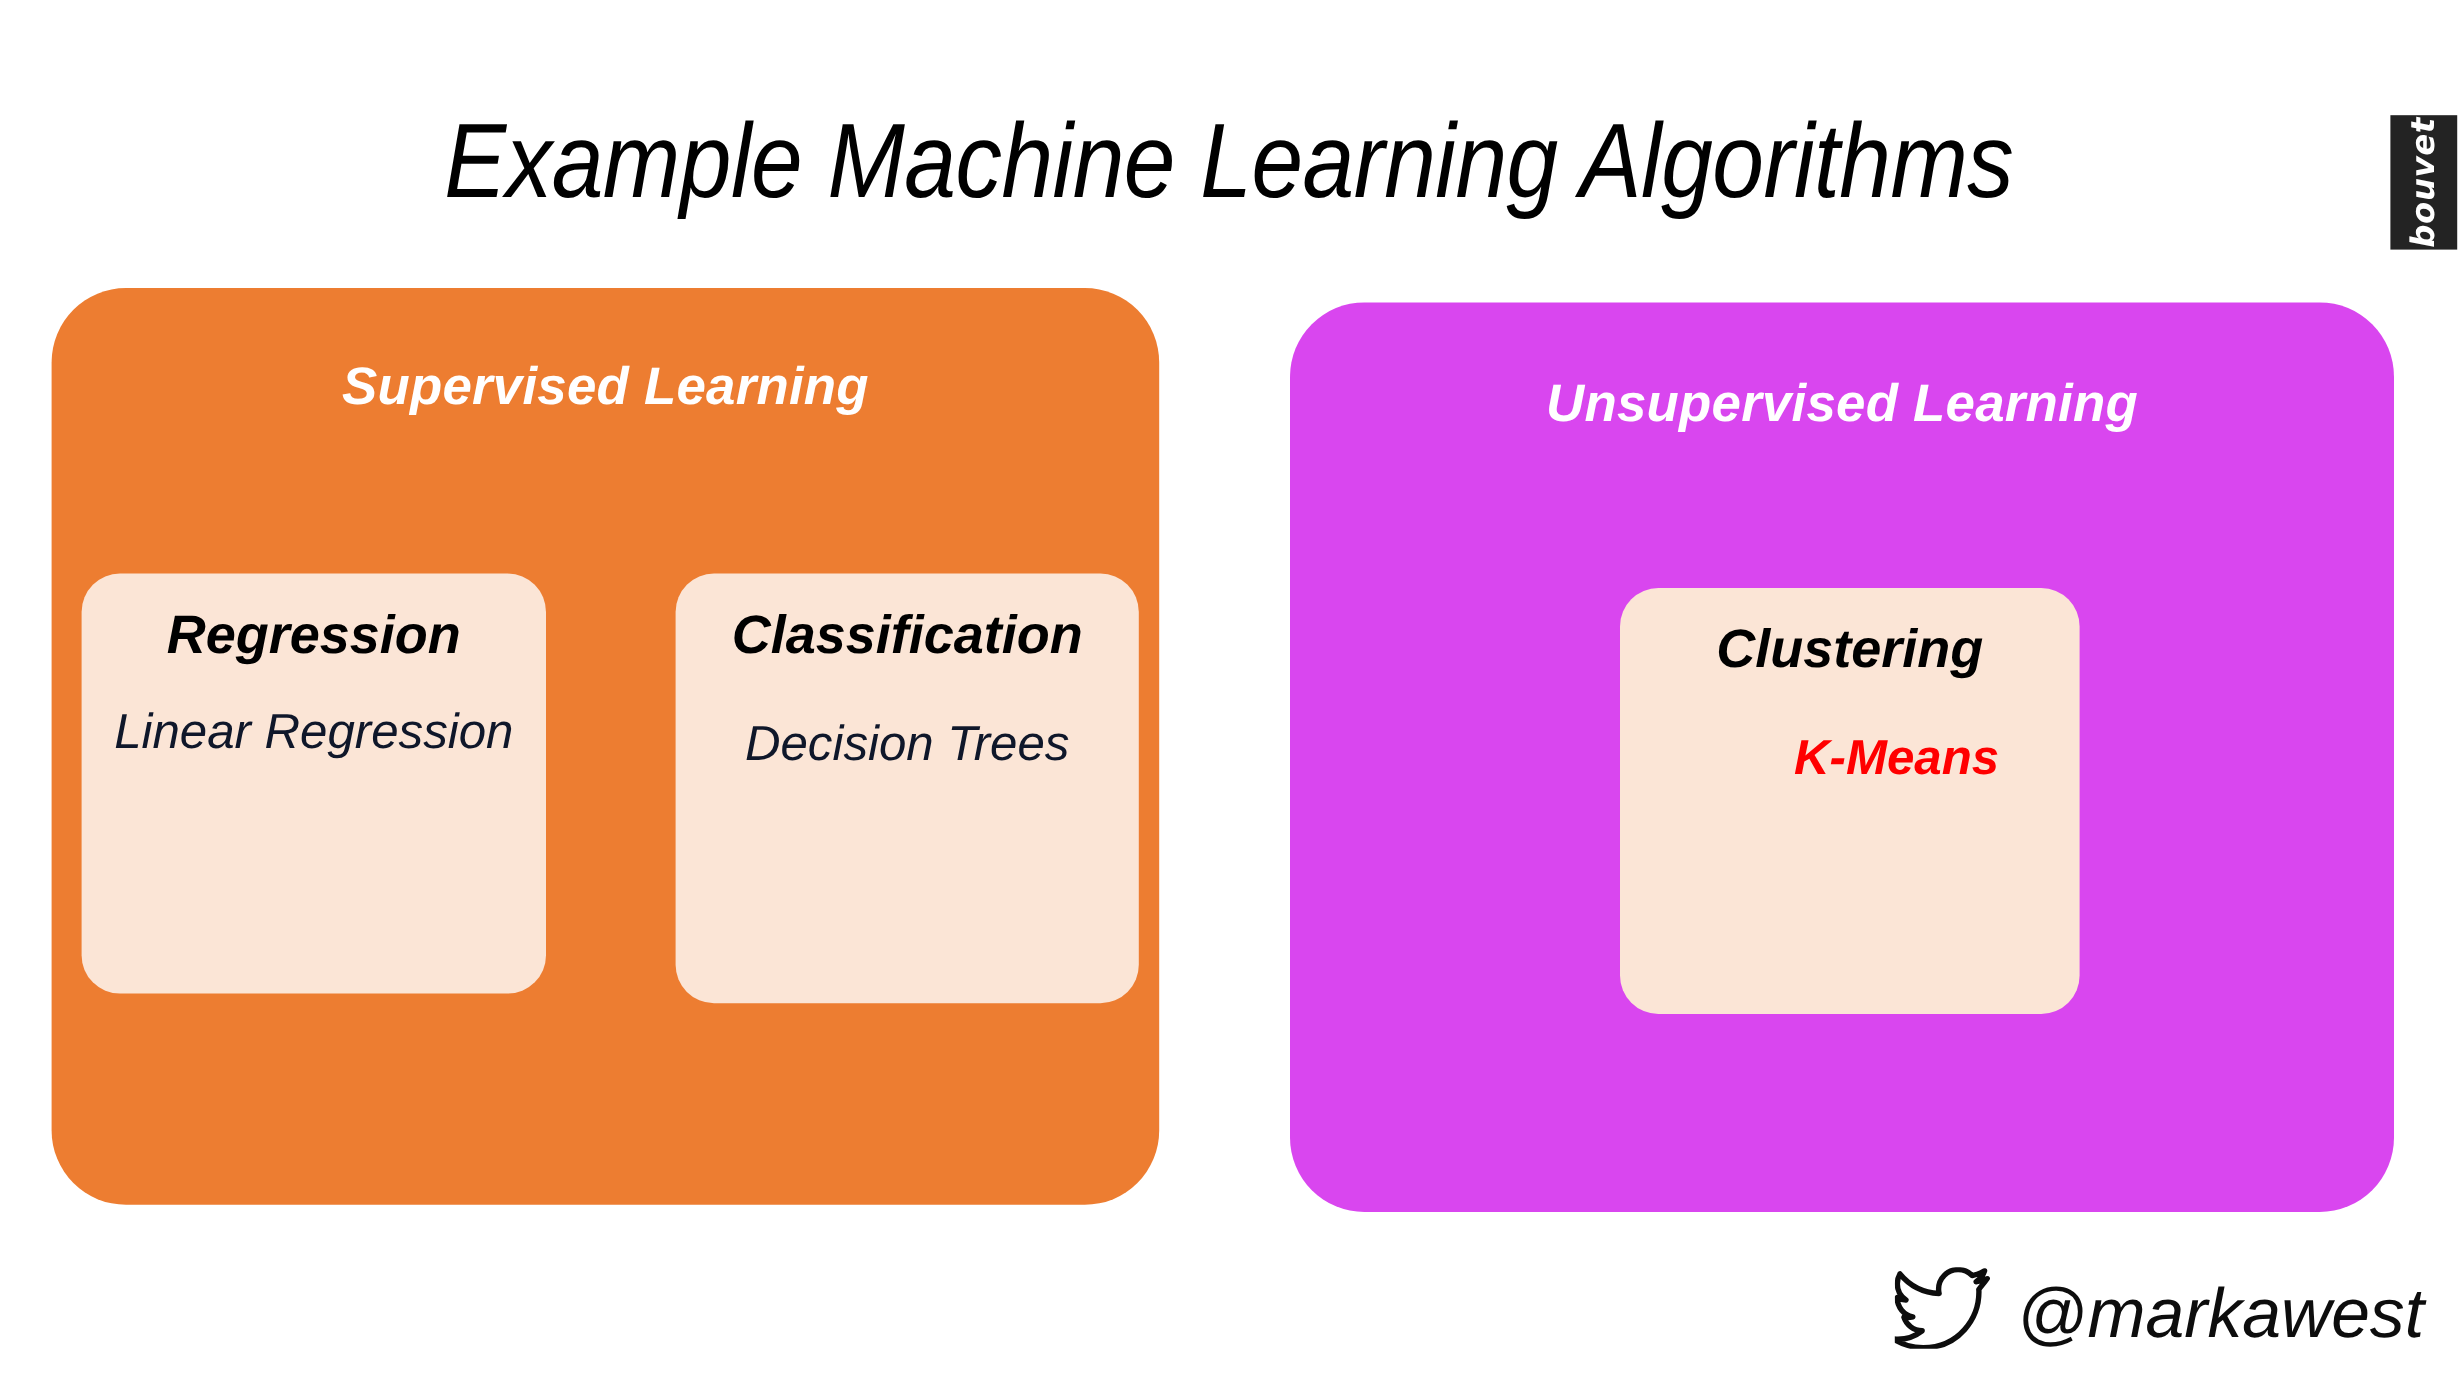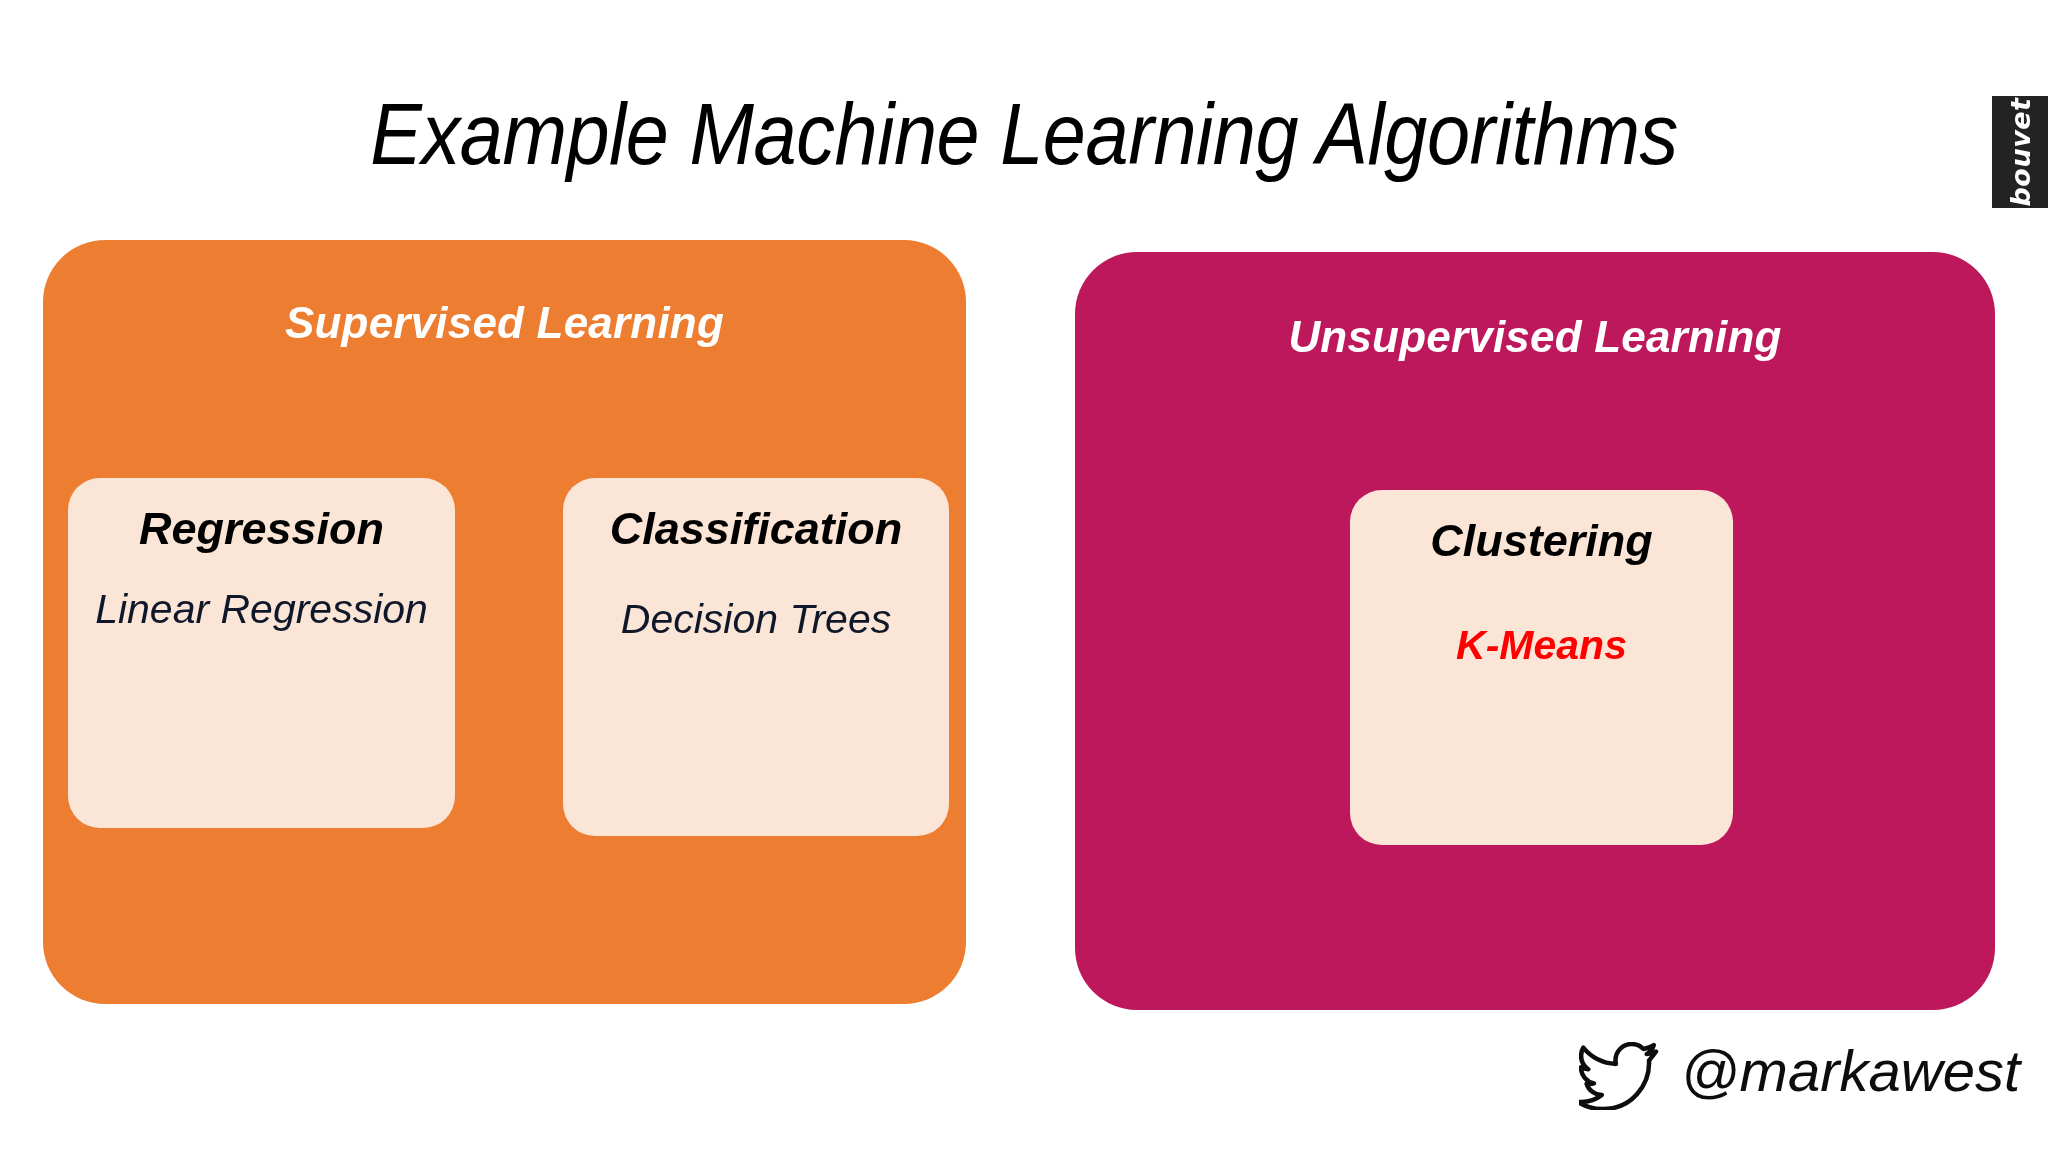--- a/index.html
+++ b/index.html
@@ -72,21 +72,21 @@
     top: 240px;
     width: 923px;
     height: 764px;
     background: #ED7D31;
   }
   .panel-unsupervised {
     left: 1075px;
     top: 252px;
     width: 920px;
     height: 758px;
-    background: #be185d;
+    background: #d946ef;
   }
 
   .panel-heading {
     position: absolute;
     left: 0;
     top: 58px;
     width: 100%;
     text-align: center;
     color: #ffffff;
     font-family: "Liberation Sans", sans-serif;
@@ -144,23 +144,24 @@
     text-align: center;
     color: #0f172a;
     font-family: "Liberation Sans", sans-serif;
     font-size: 41px;
     font-weight: 400;
     line-height: 1.15;
     padding: 0 18px;
   }
   .card-classification .card-body { top: 118px; text-align: center; }
   .card-clustering .card-body {
-    top: 132px;
+    top: 118px;
     color: #FF0000;
     font-weight: 700;
+    margin-left: 39px;
   }
 
   
   .jz-logo {
     position: absolute;
     left: 32px;
     top: 1040px;
     width: 330px;
     height: 82px;
     display: flex;
@@ -186,21 +187,21 @@
     transform-origin: left center;
   }
 
   
   .twitter-block {
     position: absolute;
     right: 28px;
     top: 1042px;
     height: 82px;
     display: flex;
-    align-items: flex-start;
+    align-items: flex-end;
     gap: 22px;
   }
   .twitter-icon { width: 80px; height: 68px; flex: 0 0 auto; }
   .twitter-handle {
     font-family: "Liberation Sans", sans-serif;
     font-size: 58px;
     font-weight: 400;
     color: #0d0d0d;
     line-height: 1;
     white-space: nowrap;

